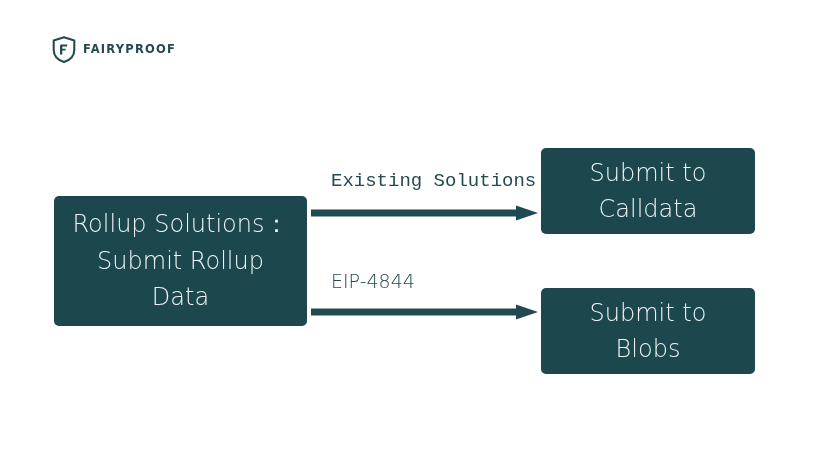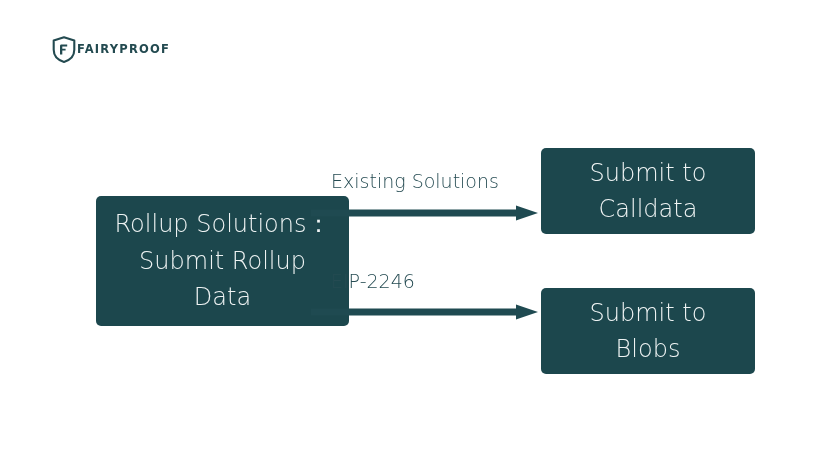--- a/index.html
+++ b/index.html
@@ -21,21 +21,21 @@
     background: #ffffff;
   }
 
   
   .brand {
     position: absolute;
     left: 52px;
     top: 36px;
     display: flex;
     align-items: center;
-    gap: 1px;
+    gap: 7px;
   }
   .brand-mark {
     width: 24px;
     height: 27px;
     display: block;
   }
   .brand-name {
     font-family: "DejaVu Sans", sans-serif;
     font-size: 11.5px;
     font-weight: 700;
@@ -64,21 +64,20 @@
     text-align: center;
     white-space: pre-line;
     padding: 0 10px;
   }
 
   #node-source {
     left: 54px;
     top: 196px;
     width: 253px;
     height: 130px;
-    margin-left: 42px;
   }
   #node-calldata {
     left: 541px;
     top: 148px;
     width: 214px;
     height: 86px;
   }
   #node-blobs {
     left: 541px;
     top: 288px;
@@ -109,20 +108,21 @@
     font-family: "DejaVu Sans", sans-serif;
     font-weight: 300;
     font-size: 19px;
     color: #254b52;
     line-height: 1;
     white-space: nowrap;
   }
   #label-existing {
     left: 331px;
     top: 172px;
+    font-family: Liberation Mono, monospace;
   }
   #label-eip {
     left: 331px;
     top: 272px;
   }
 </style>
 </head>
 <body>
 
 <div id="slide">
@@ -161,15 +161,15 @@
   </span>
 
   <span class="arrow" id="arrow-eip">
     <svg width="227" height="22" viewBox="0 0 227 22" xmlns="http://www.w3.org/2000/svg">
       <rect x="0" y="7.5" width="207" height="7" fill="#1f4a51"></rect>
       <path d="M205 3.5 L227 11 L205 18.5 Z" fill="#1f4a51"></path>
     </svg>
   </span>
 
   <span class="arrow-label" id="label-existing">Existing Solutions</span>
-  <span class="arrow-label" id="label-eip">EIP-2246</span>
+  <span class="arrow-label" id="label-eip">EIP-4844</span>
 
 </div>
 
 </body></html>

